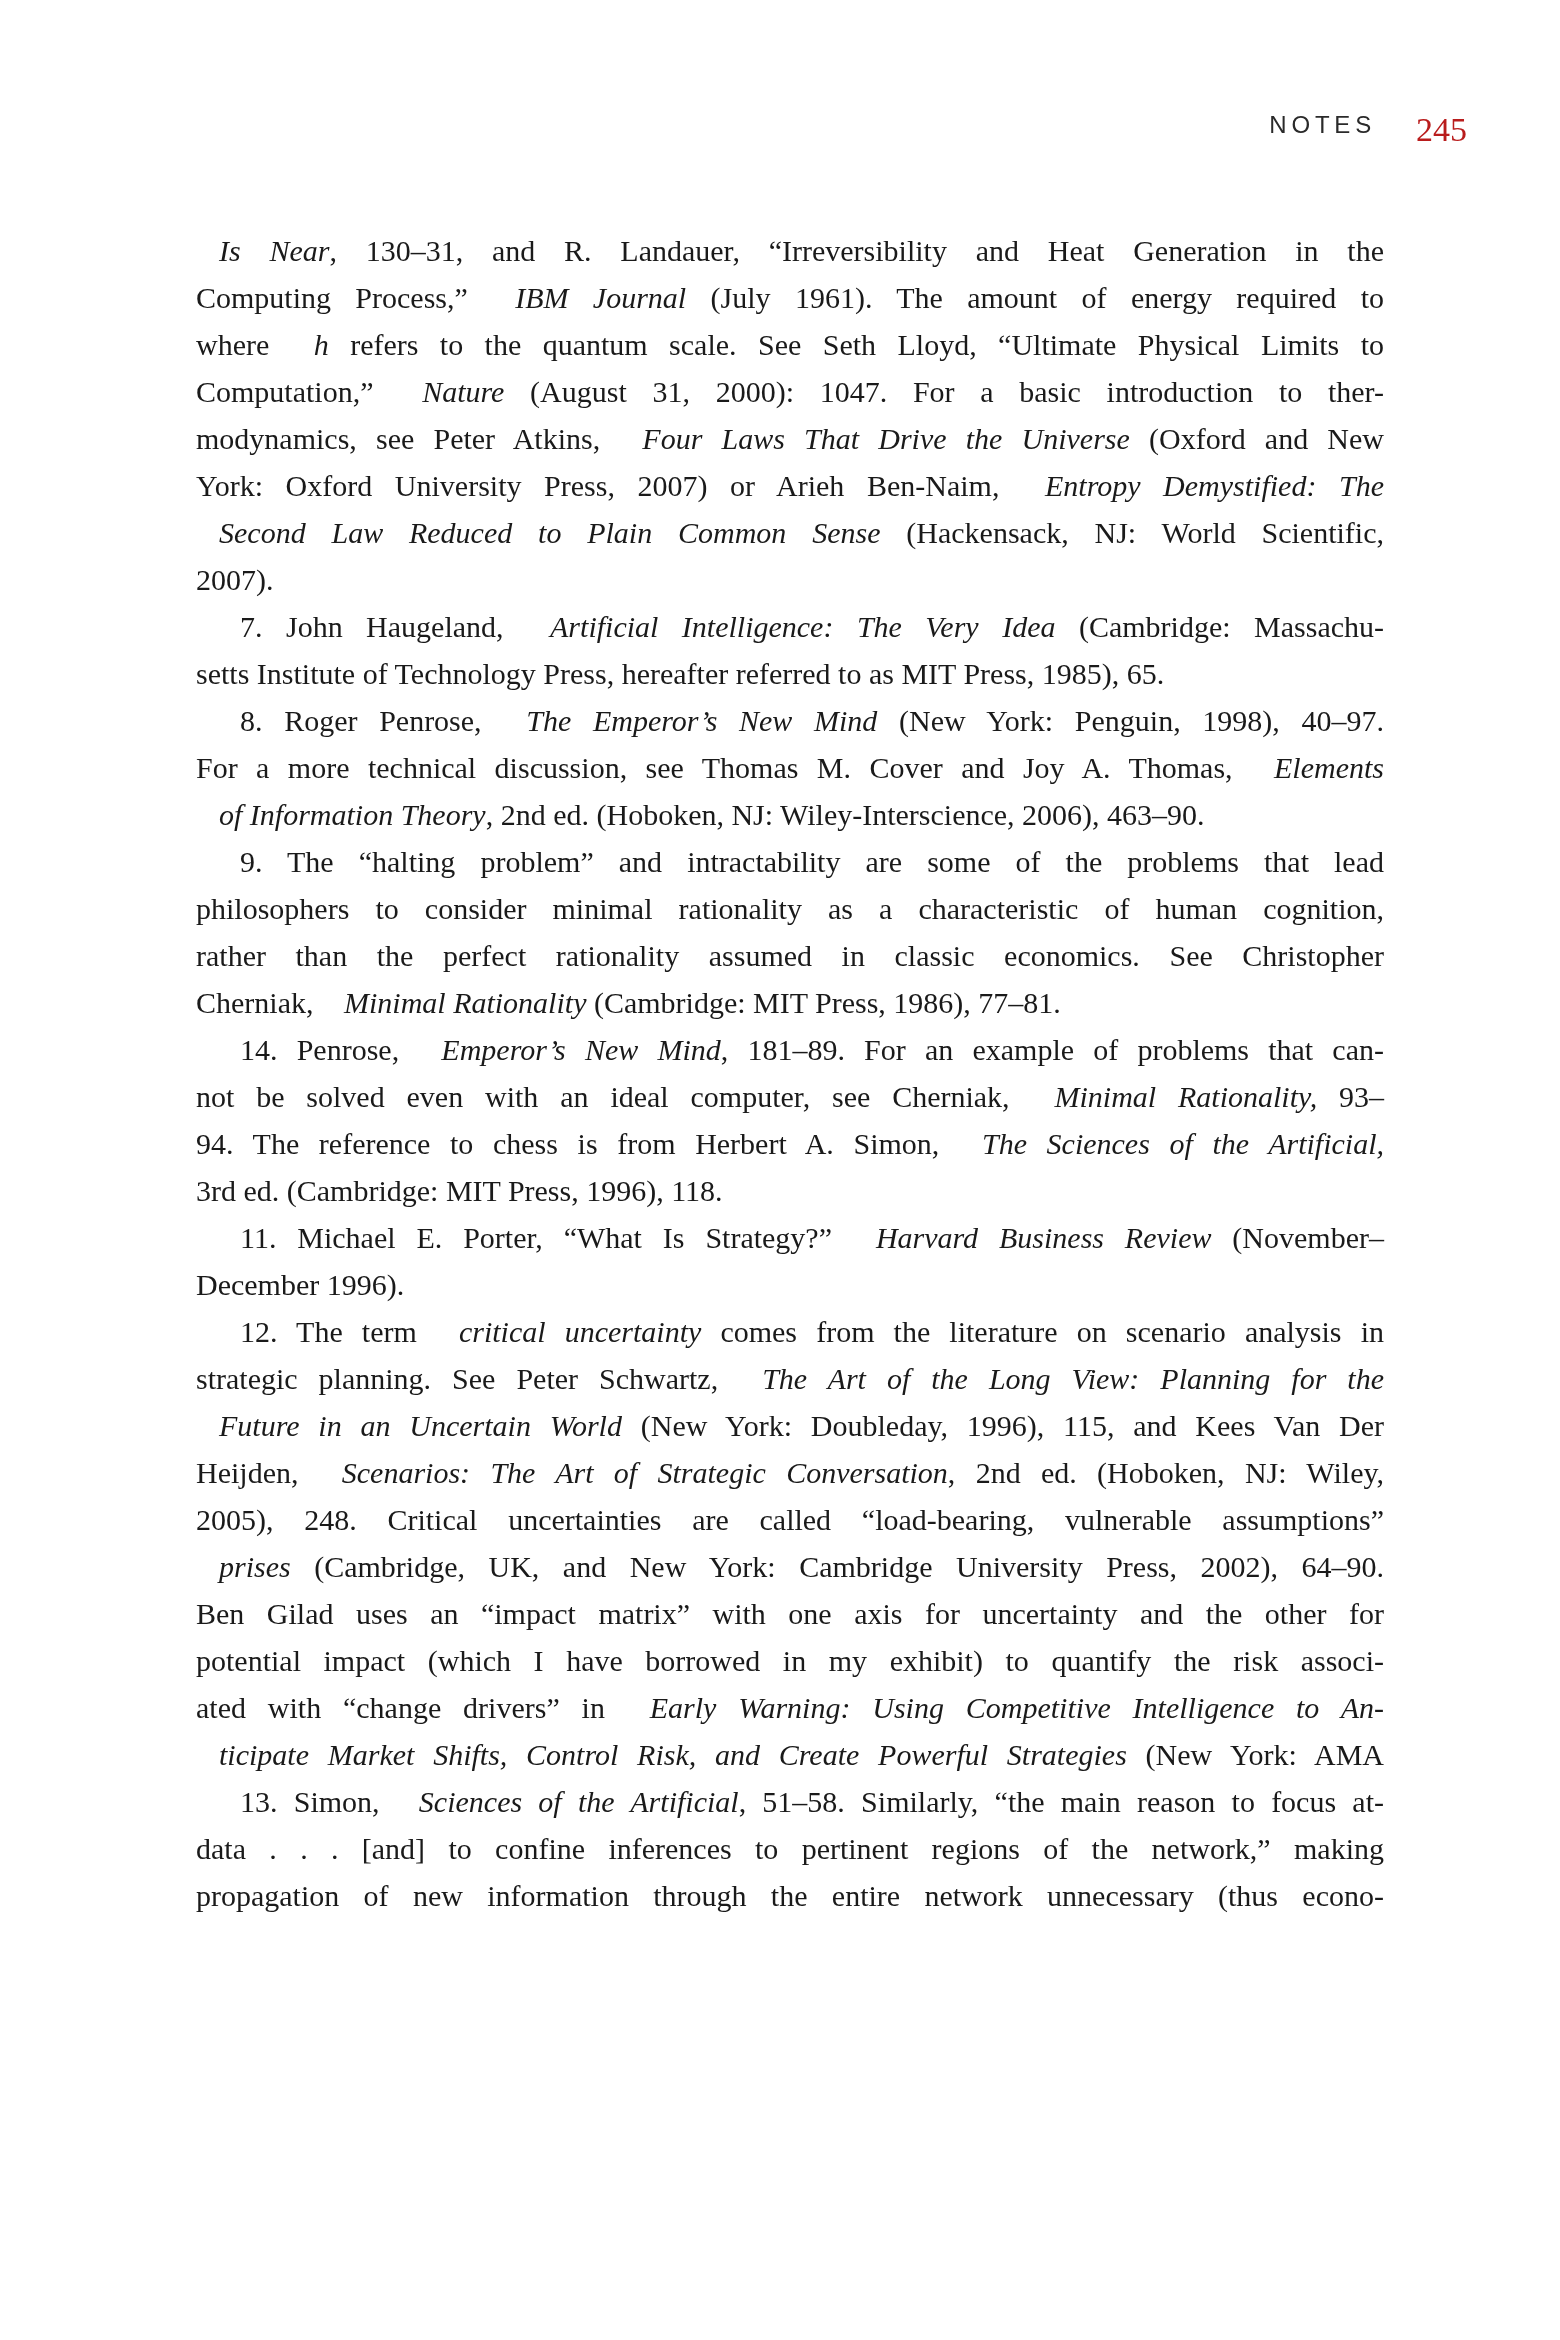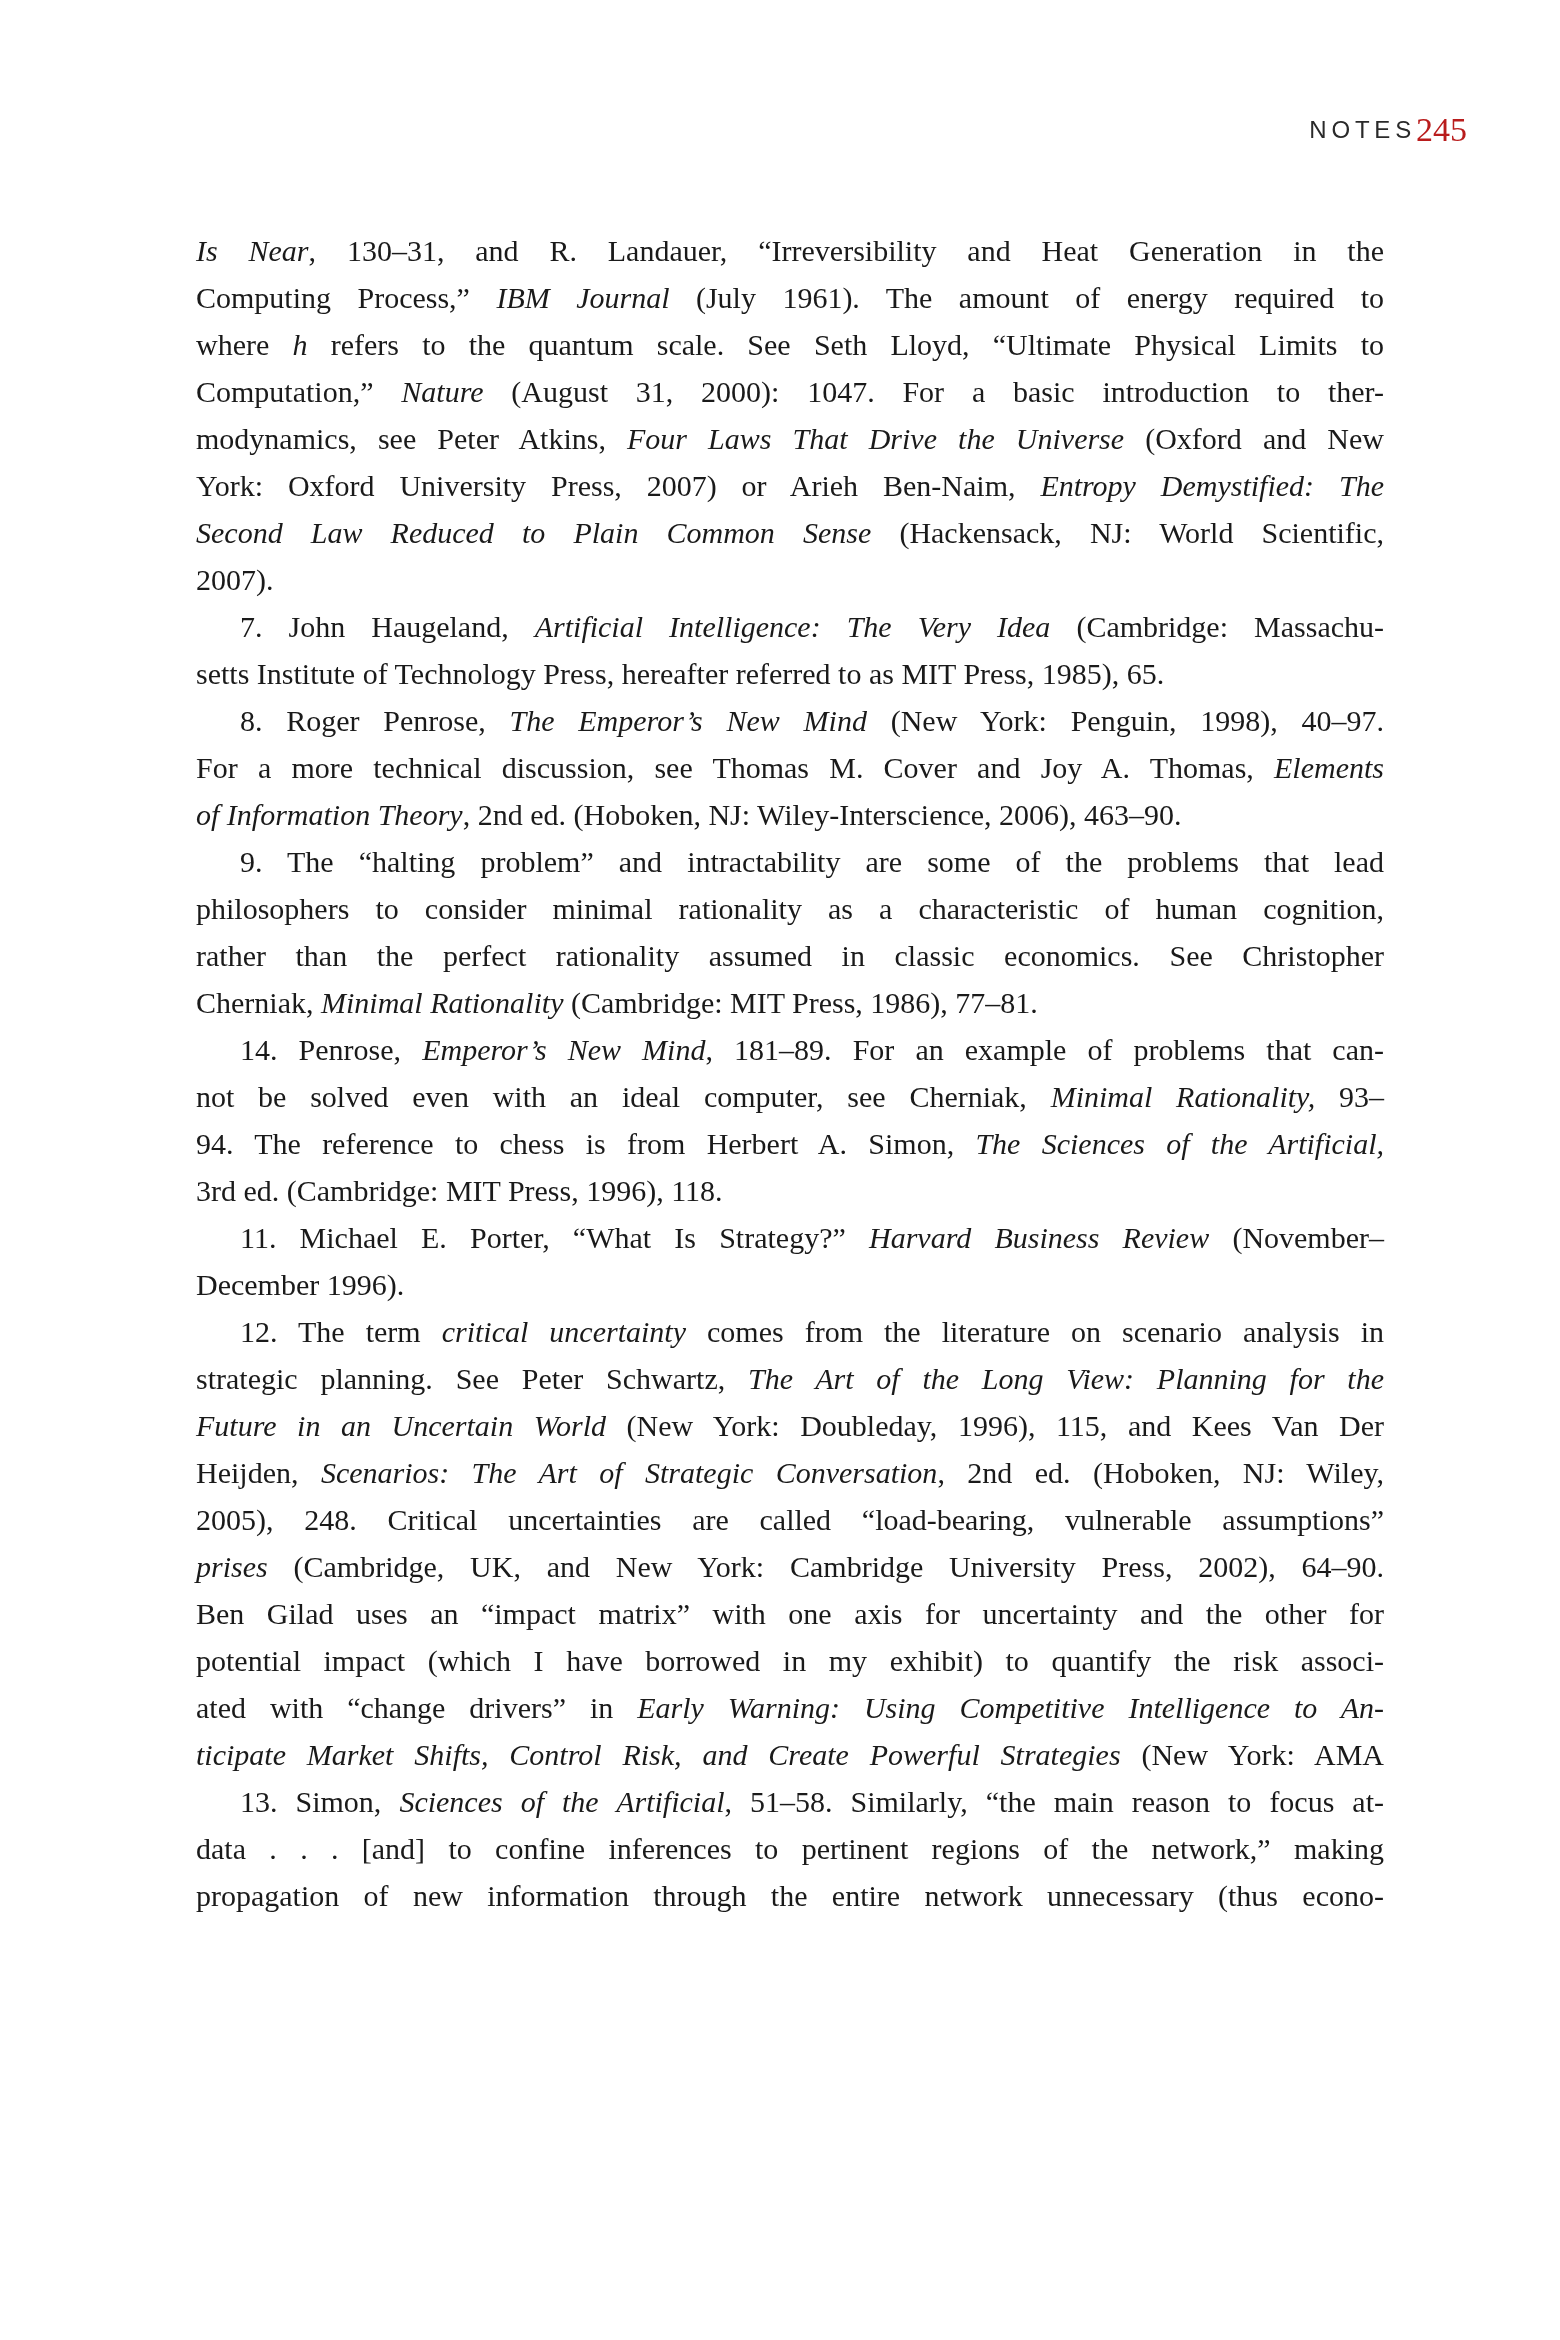--- a/index.html
+++ b/index.html
@@ -15,21 +15,22 @@
     background: #ffffff;
     color: #1a1a1a;
     font-family: "Liberation Serif", "DejaVu Serif", serif;
     overflow: hidden;
   }
   .running-head {
     position: absolute;
     top: 111px;
     right: 94px;
     display: flex;
-    align-items: center;
+    align-items: flex-start;
+    gap: 40px;
   }
   .section-label {
     font-family: "Liberation Sans", "DejaVu Sans", sans-serif;
     font-size: 24px;
     font-weight: 400;
     letter-spacing: 4.8px;
     color: #2a2a2a;
   }
   .page-number {
     font-size: 34px;
@@ -50,20 +51,21 @@
   .line.j {
     text-align: justify;
     text-align-last: justify;
   }
   .line.ind {
     text-indent: 44px;
   }
   .line em {
     font-style: italic;
     font-family: "Liberation Serif", "DejaVu Serif", serif;
+    margin-left: 23px;
   }
 </style>
 </head>
 <body>
 
 <div class="page" style="background: rgb(255, 255, 255); color: rgb(26, 26, 26);">
   <div class="running-head">
     <span class="section-label">NOTES</span>
     <span class="page-number">245</span>
   </div>

